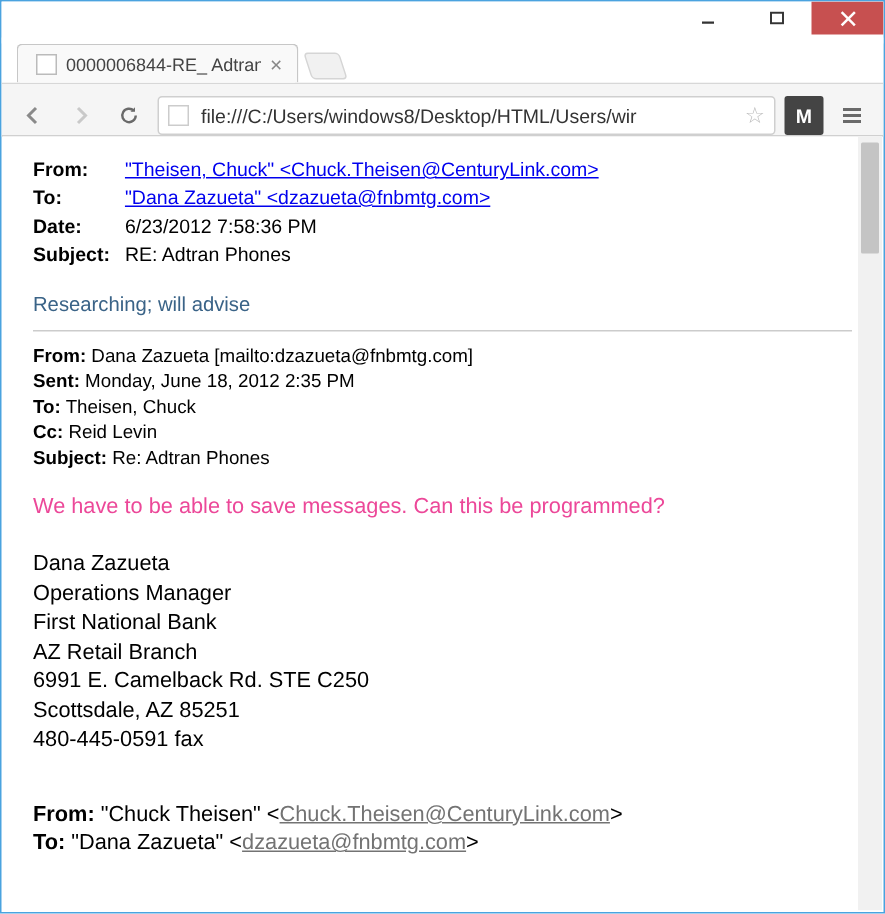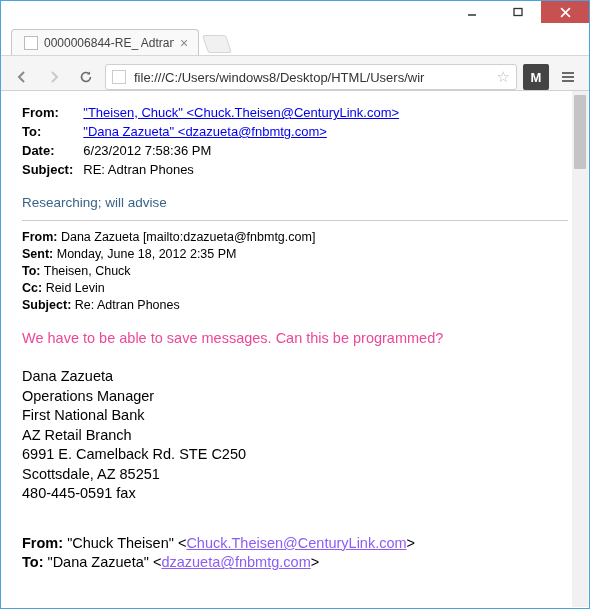--- a/index.html
+++ b/index.html
@@ -178,21 +178,21 @@
   .quoted-hdr { font-size: 12.5px; line-height: 1.35; color: #000; }
   .quoted-hdr b { font-weight: bold; }
   .quoted-body {
     margin-top: 16px;
     font-size: 14.5px;
     line-height: 1.35;
     color: #ec4899;
   }
   .sig { margin-top: 18px; font-size: 14.5px; line-height: 1.35; }
   .thread2 { margin-top: 30px; font-size: 14.5px; line-height: 1.35; }
-  .thread2 a { color: #8b5cf6; text-decoration: underline; }
+  .thread2 a { color: #737373; text-decoration: underline; }
 </style>
 </head>
 <body>
 
 <div class="titlebar">
   <div class="win-btn">
     <svg width="10" height="10" viewBox="0 0 10 10">
         <line x1="1" y1="8" x2="9" y2="8" stroke="#333" stroke-width="1.5"></line>
       </svg>
   </div>

